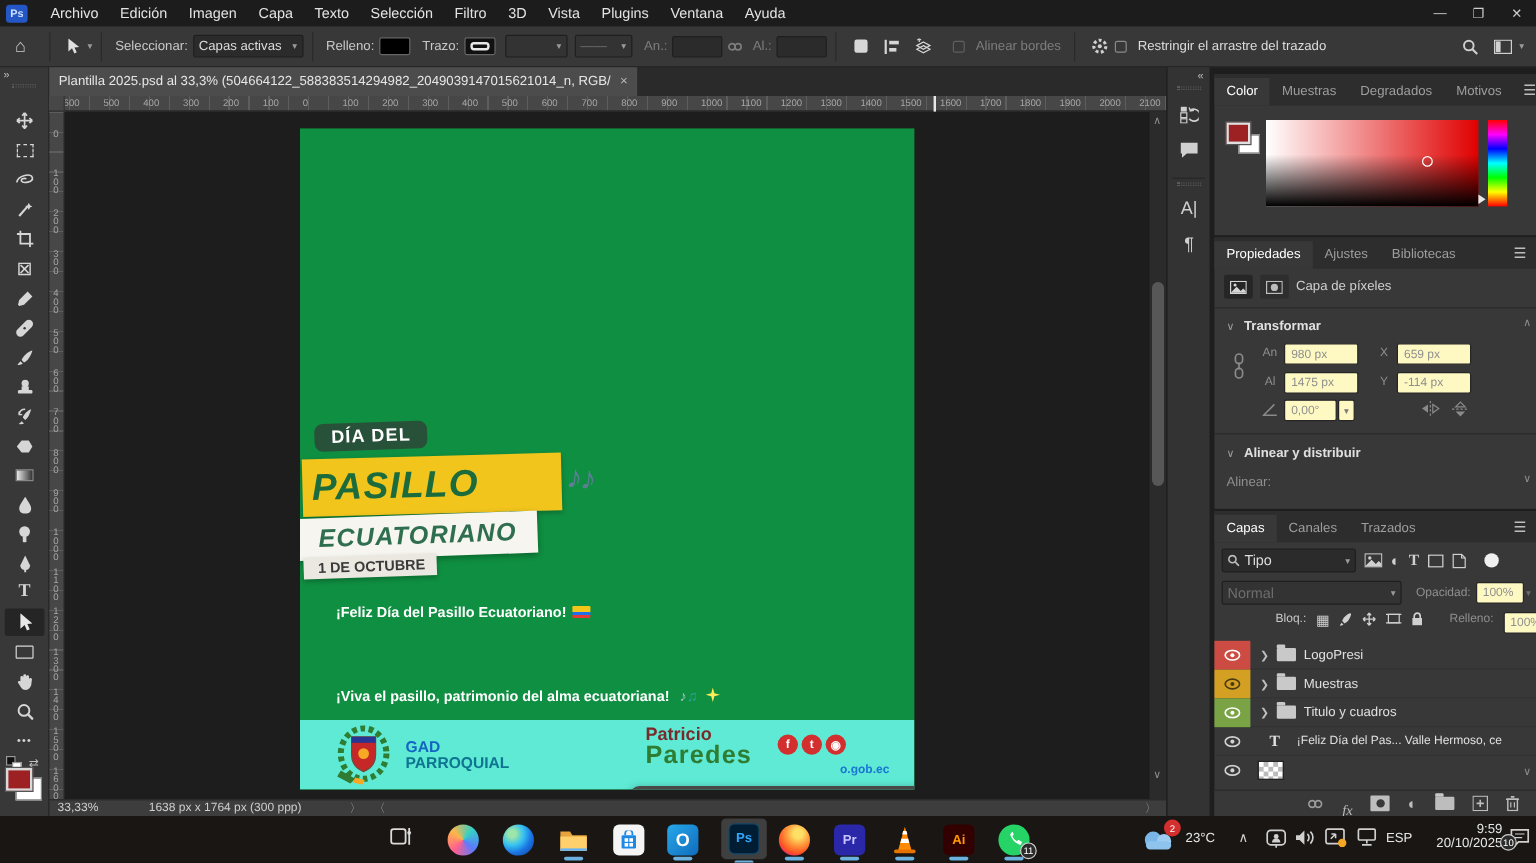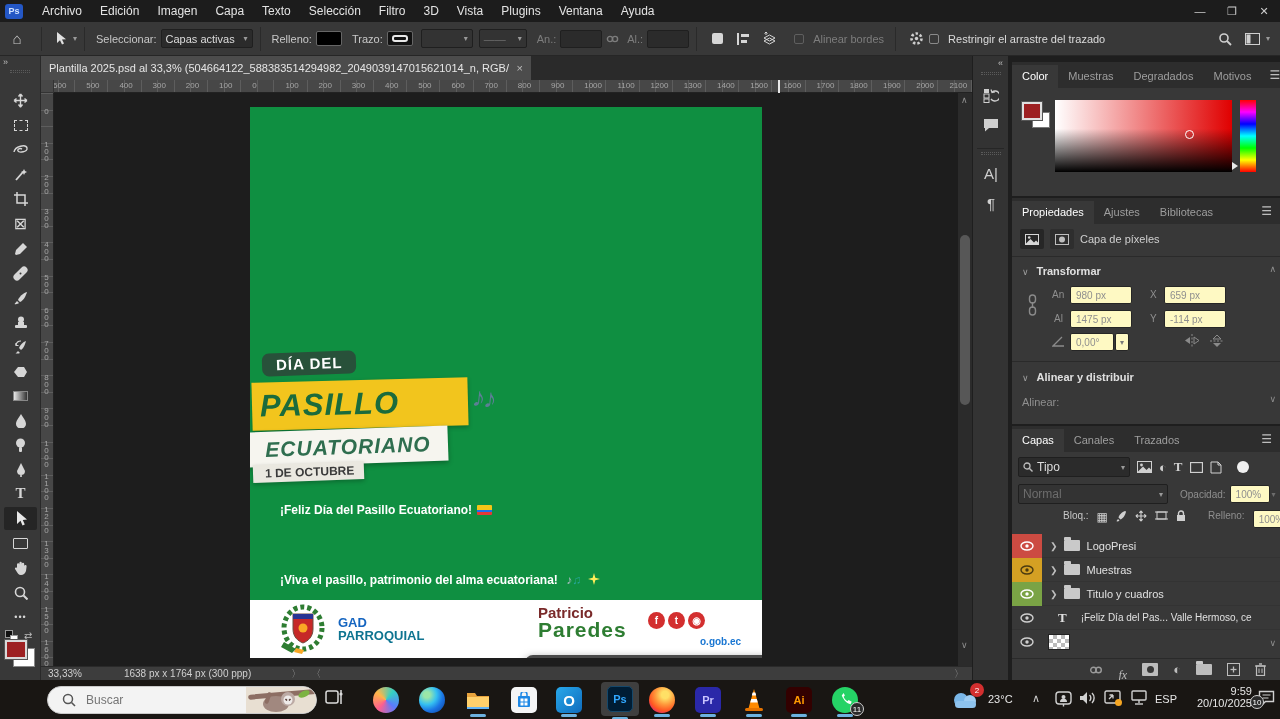--- a/index.html
+++ b/index.html
@@ -71,21 +71,21 @@
   .p-notes{position:absolute;left:222px;top:276px;font-size:27px;color:#5d7f96;transform:rotate(6deg);letter-spacing:-2px;}
   .p-strip{position:absolute;left:-2px;top:322px;width:200px;height:35px;background:#f6f5ef;transform:rotate(-2deg);
            display:flex;align-items:center;justify-content:center;box-shadow:0 2px 5px rgba(0,0,0,.3);}
   .p-strip .w{font-style:italic;font-weight:700;font-size:21px;color:#2f6e4f;letter-spacing:1px;}
   .p-date{position:absolute;left:3px;top:356px;background:#eae8e0;transform:rotate(-2deg);padding:2px 10px 2px 12px;
           font-weight:800;font-size:12px;color:#3a3a3a;box-shadow:0 2px 4px rgba(0,0,0,.25);}
   .p-body{position:absolute;left:30px;color:#fff;font-weight:700;font-size:12px;}
   .flag{display:inline-block;width:15px;height:10px;vertical-align:-1px;margin-left:5px;border-radius:1px;
         background:linear-gradient(180deg,#f5c518 0 50%,#1f6feb 50% 75%,#e53935 75% 100%);}
   .heart{font-size:13px;vertical-align:-1px;margin-left:2px;}
-  .p-footer{position:absolute;left:0;top:493px;width:512px;height:58px;background:#ffffff;}
+  .p-footer{position:absolute;left:0;top:493px;width:512px;height:58px;background:#5eead4;}
   .gad1{color:#1565c0;font-weight:800;font-size:13px;line-height:13px;}
   .gad2{color:#0e7490;font-weight:800;font-size:13px;line-height:13px;}
   .pp1{color:#7a2a2a;font-weight:800;font-size:15px;line-height:14px;}
   .pp2{color:#2e7d32;font-weight:800;font-size:21px;line-height:20px;letter-spacing:1px;}
   .soc{width:17px;height:17px;border-radius:50%;background:#d32f2f;color:#fff;font-size:10px;font-weight:bold;margin-left:3px;}
   .web{color:#1976d2;font-size:10px;font-weight:700;}
 
   
   .ctxbar{position:absolute;left:275px;top:548px;width:380px;height:32px;background:#4a4a4a;border-radius:8px;
           box-shadow:0 3px 8px rgba(0,0,0,.5);display:flex;align-items:center;padding:0 10px 0 4px;gap:10px;}
@@ -735,38 +735,20 @@
           <line x1="4" y1="1" x2="7" y2="1" stroke="#bdbdbd" stroke-width="1.4"></line>
           <line x1="4" y1="5.5" x2="4" y2="10" stroke="#bdbdbd"></line>
           <line x1="7" y1="5.5" x2="7" y2="10" stroke="#bdbdbd"></line>
         </svg>
     </div>
   </div>
 
   <div class="taskbar abs">
     
   </div>
-  <div class="searchpill">
-    <svg width="14" height="14" viewBox="0 0 14 14" style="margin:0 8px 0 14px;">
-        <circle cx="6" cy="6" r="4.5" fill="none" stroke="#555" stroke-width="1.5"></circle>
-        <line x1="9.5" y1="9.5" x2="13" y2="13" stroke="#555" stroke-width="1.6"></line>
-      </svg>
-    <input placeholder="Buscar" style="">
-    <svg width="70" height="28" viewBox="0 0 70 28" style="margin-left:auto;">
-      <rect x="0" y="0" width="70" height="28" fill="#e8dfd2"></rect>
-      <rect x="2" y="6" width="70" height="5" rx="2.5" fill="#8d6e63" transform="rotate(-5 35 8)"></rect>
-      <ellipse cx="58" cy="8" rx="6" ry="3" fill="#7cb342" transform="rotate(-25 58 8)"></ellipse>
-      <ellipse cx="30" cy="18" rx="13" ry="8" fill="#a1887f"></ellipse>
-      <circle cx="42" cy="13" r="7" fill="#bcaaa4"></circle>
-      <circle cx="42" cy="14" r="4.5" fill="#efebe9"></circle>
-      <line x1="39.5" y1="13" x2="41" y2="14.5" stroke="#4e342e" stroke-width="1.5"></line>
-      <line x1="44.5" y1="13" x2="43" y2="14.5" stroke="#4e342e" stroke-width="1.5"></line>
-      <rect x="20" y="6" width="4" height="12" rx="2" fill="#8d6e63" transform="rotate(20 22 12)"></rect>
-    </svg>
-  </div>
 
   <span class="tk-item i" style="left:325px;">
     <svg width="20" height="20" viewBox="0 0 20 20">
         <rect x="1" y="4" width="12" height="12" rx="2" fill="none" stroke="#dcdcdc" stroke-width="1.5"></rect>
         <line x1="16" y1="3" x2="16" y2="17" stroke="#dcdcdc" stroke-width="1.5"></line>
         <circle cx="16" cy="7" r="1.6" fill="#dcdcdc"></circle>
       </svg>
   </span>
   <span class="tk-item" style="left:373px;">
     <span class="tile" style="display:block;border-radius:50%;background:conic-gradient(from 220deg,#ff5f8f,#ffb648,#35d0c4,#5a7bff,#ff5f8f);"></span>

